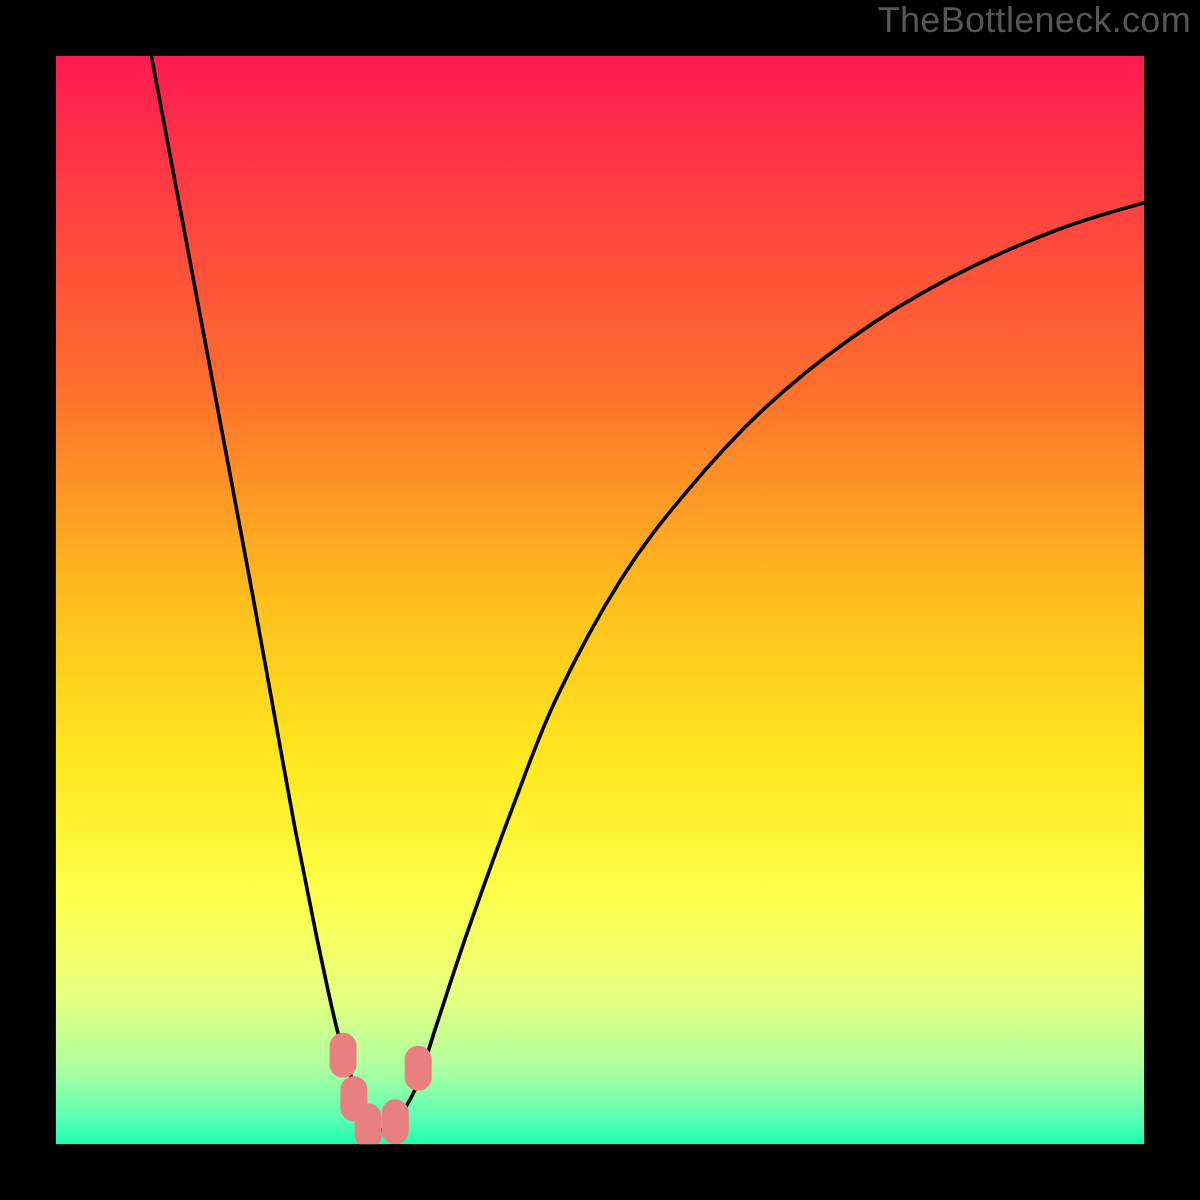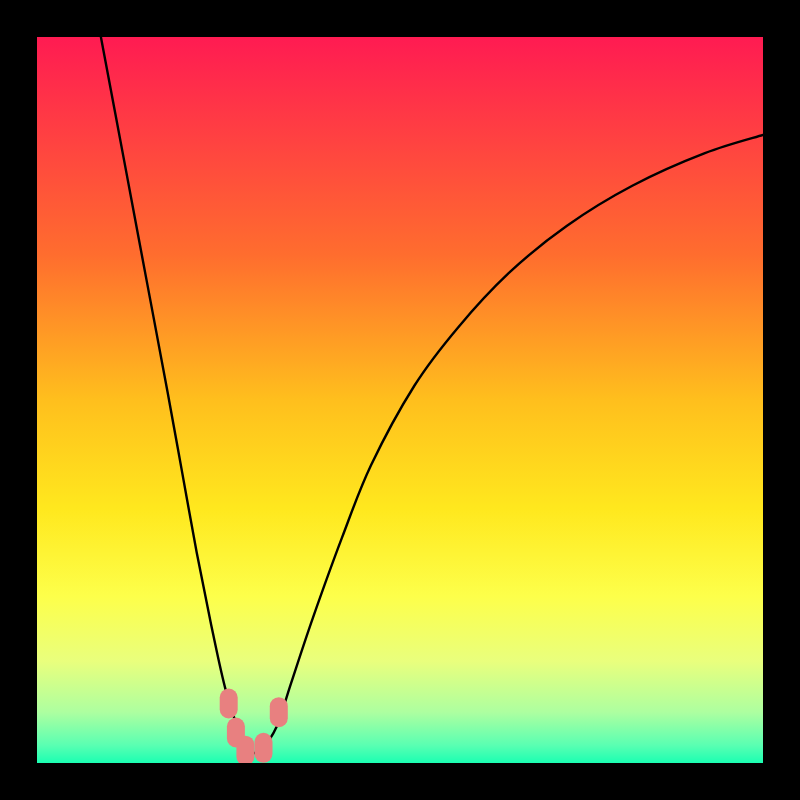--- a/index.html
+++ b/index.html
@@ -58,13 +58,14 @@
       <path id="curve" fill="none" stroke="#000" stroke-width="2.4" stroke-linecap="round" d="M63.9,0.0 C67.8,20.6 79.6,83.5 87.1,123.4 C94.6,163.4 101.6,200.9 108.9,239.6 C116.2,278.3 124.6,323.1 130.7,355.7 C136.7,388.4 140.4,409.0 145.2,435.6 C150.0,462.2 154.9,490.1 159.7,515.5 C164.6,540.9 169.4,565.1 174.2,588.1 C179.1,611.0 183.9,635.3 188.8,653.4 C193.6,671.5 199.0,686.7 203.3,697.0 C207.5,707.2 210.5,712.7 214.2,715.1 C217.8,717.5 220.8,715.7 225.1,711.5 C229.3,707.2 234.7,700.6 239.6,689.7 C244.4,678.8 248.1,664.3 254.1,646.1 C260.1,628.0 267.4,605.0 275.9,580.8 C284.4,556.6 295.2,526.4 304.9,500.9 C314.6,475.5 321.9,453.8 334.0,428.3 C346.1,402.9 363.0,371.5 377.5,348.5 C392.0,325.5 405.3,309.2 421.1,290.4 C436.8,271.6 453.8,252.9 471.9,235.9 C490.1,219.0 509.4,203.3 530.0,188.8 C550.5,174.2 572.3,160.9 595.3,148.8 C618.3,136.7 646.1,124.6 667.9,116.2 C689.7,107.7 716.3,101.0 726.0,98.0"></path>
       <g id="markers">
           <rect x="182.7" y="651.5" width="18" height="30" rx="9" ry="9" fill="#e88080"></rect>
           <rect x="189.9" y="680.5" width="18" height="30" rx="9" ry="9" fill="#e88080"></rect>
           <rect x="199.4" y="698.7" width="18" height="30" rx="9" ry="9" fill="#e88080"></rect>
           <rect x="217.5" y="695.8" width="18" height="30" rx="9" ry="9" fill="#e88080"></rect>
           <rect x="232.8" y="660.2" width="18" height="30" rx="9" ry="9" fill="#e88080"></rect>
         </g>
     </svg>
   </div>
+  <div class="wm">TheBottleneck.com</div>
 </div>
 
 </body></html>

